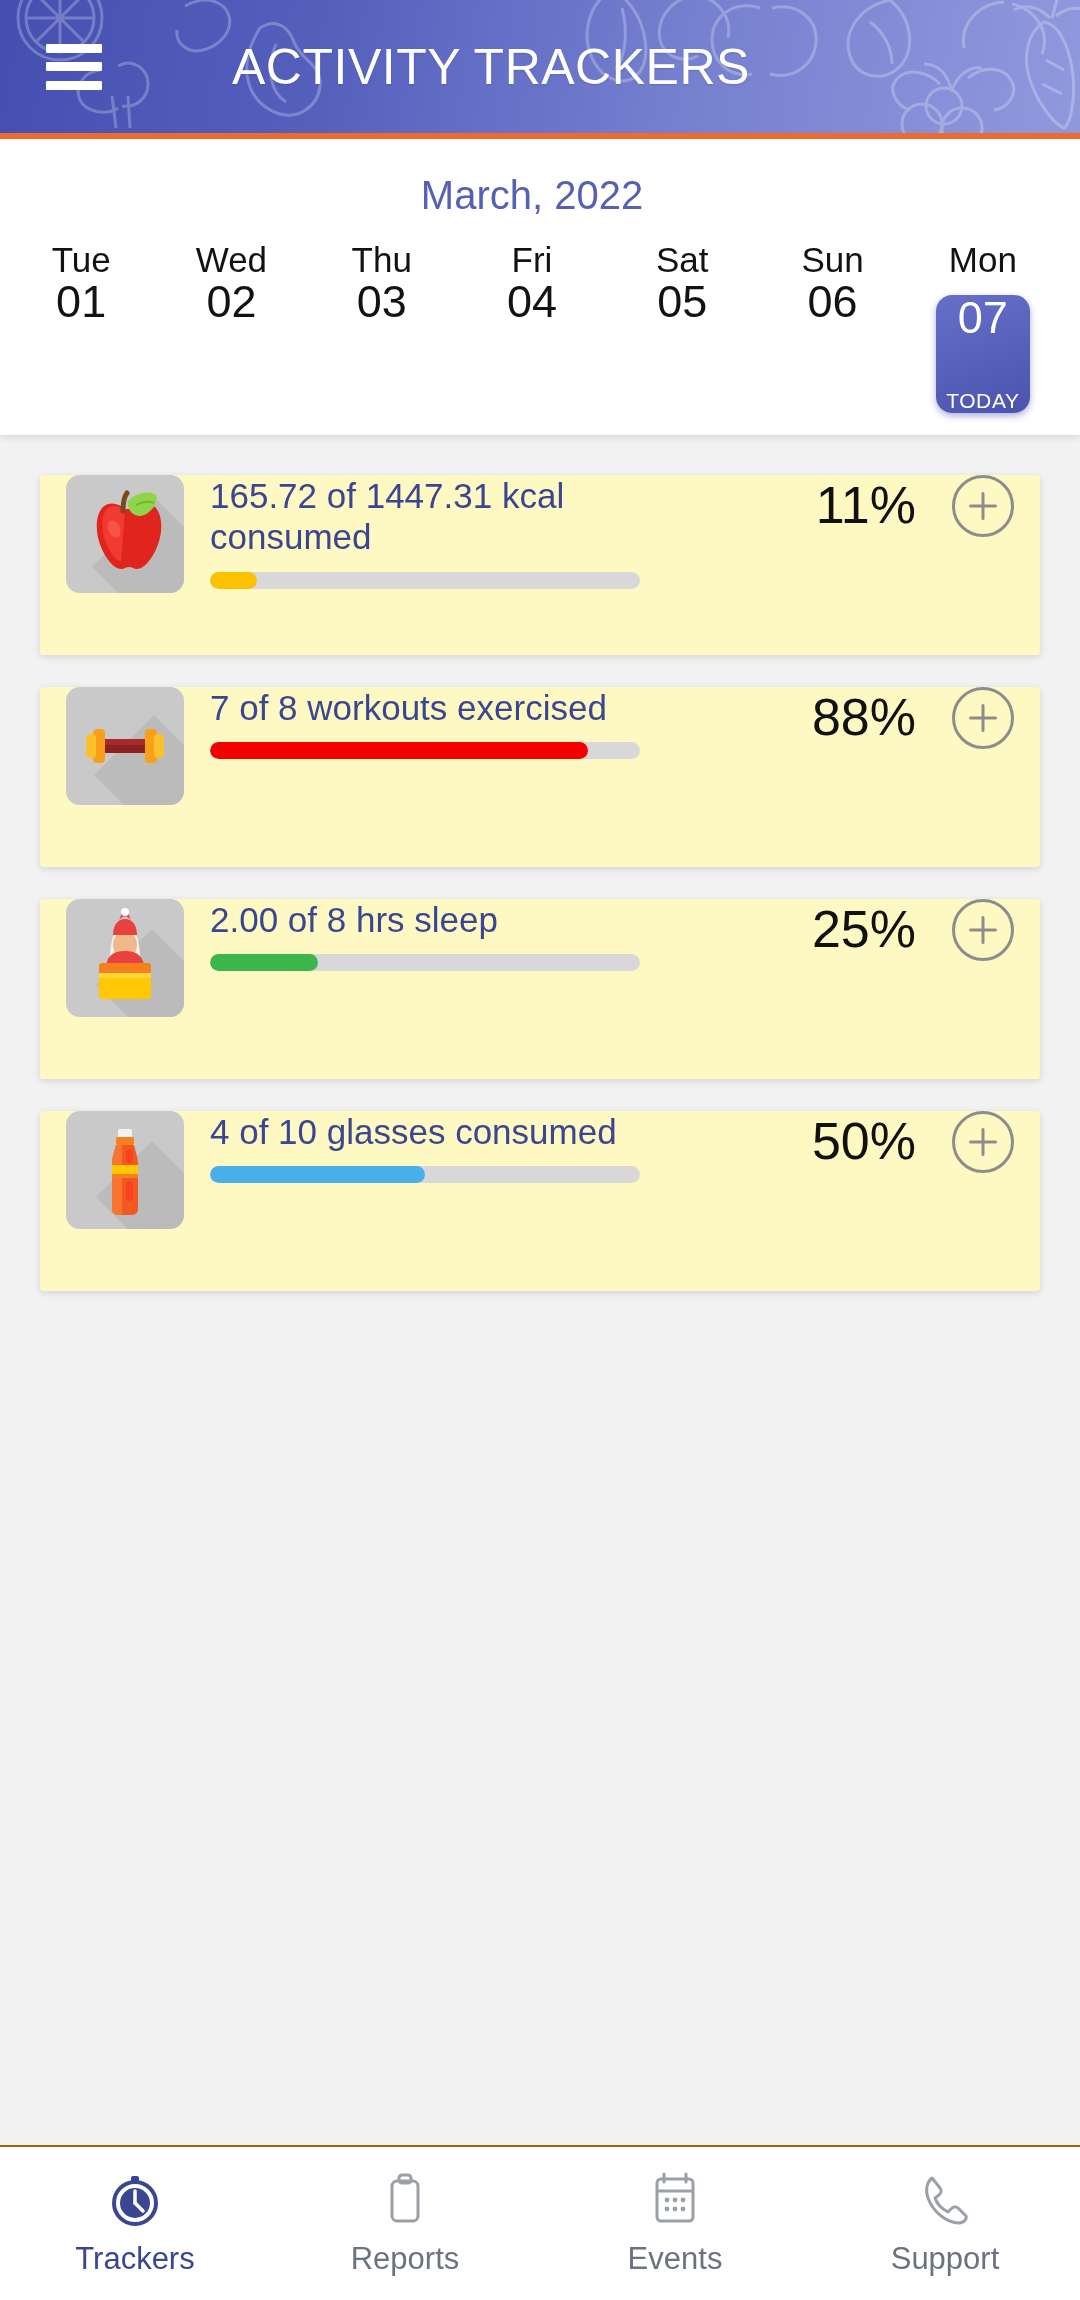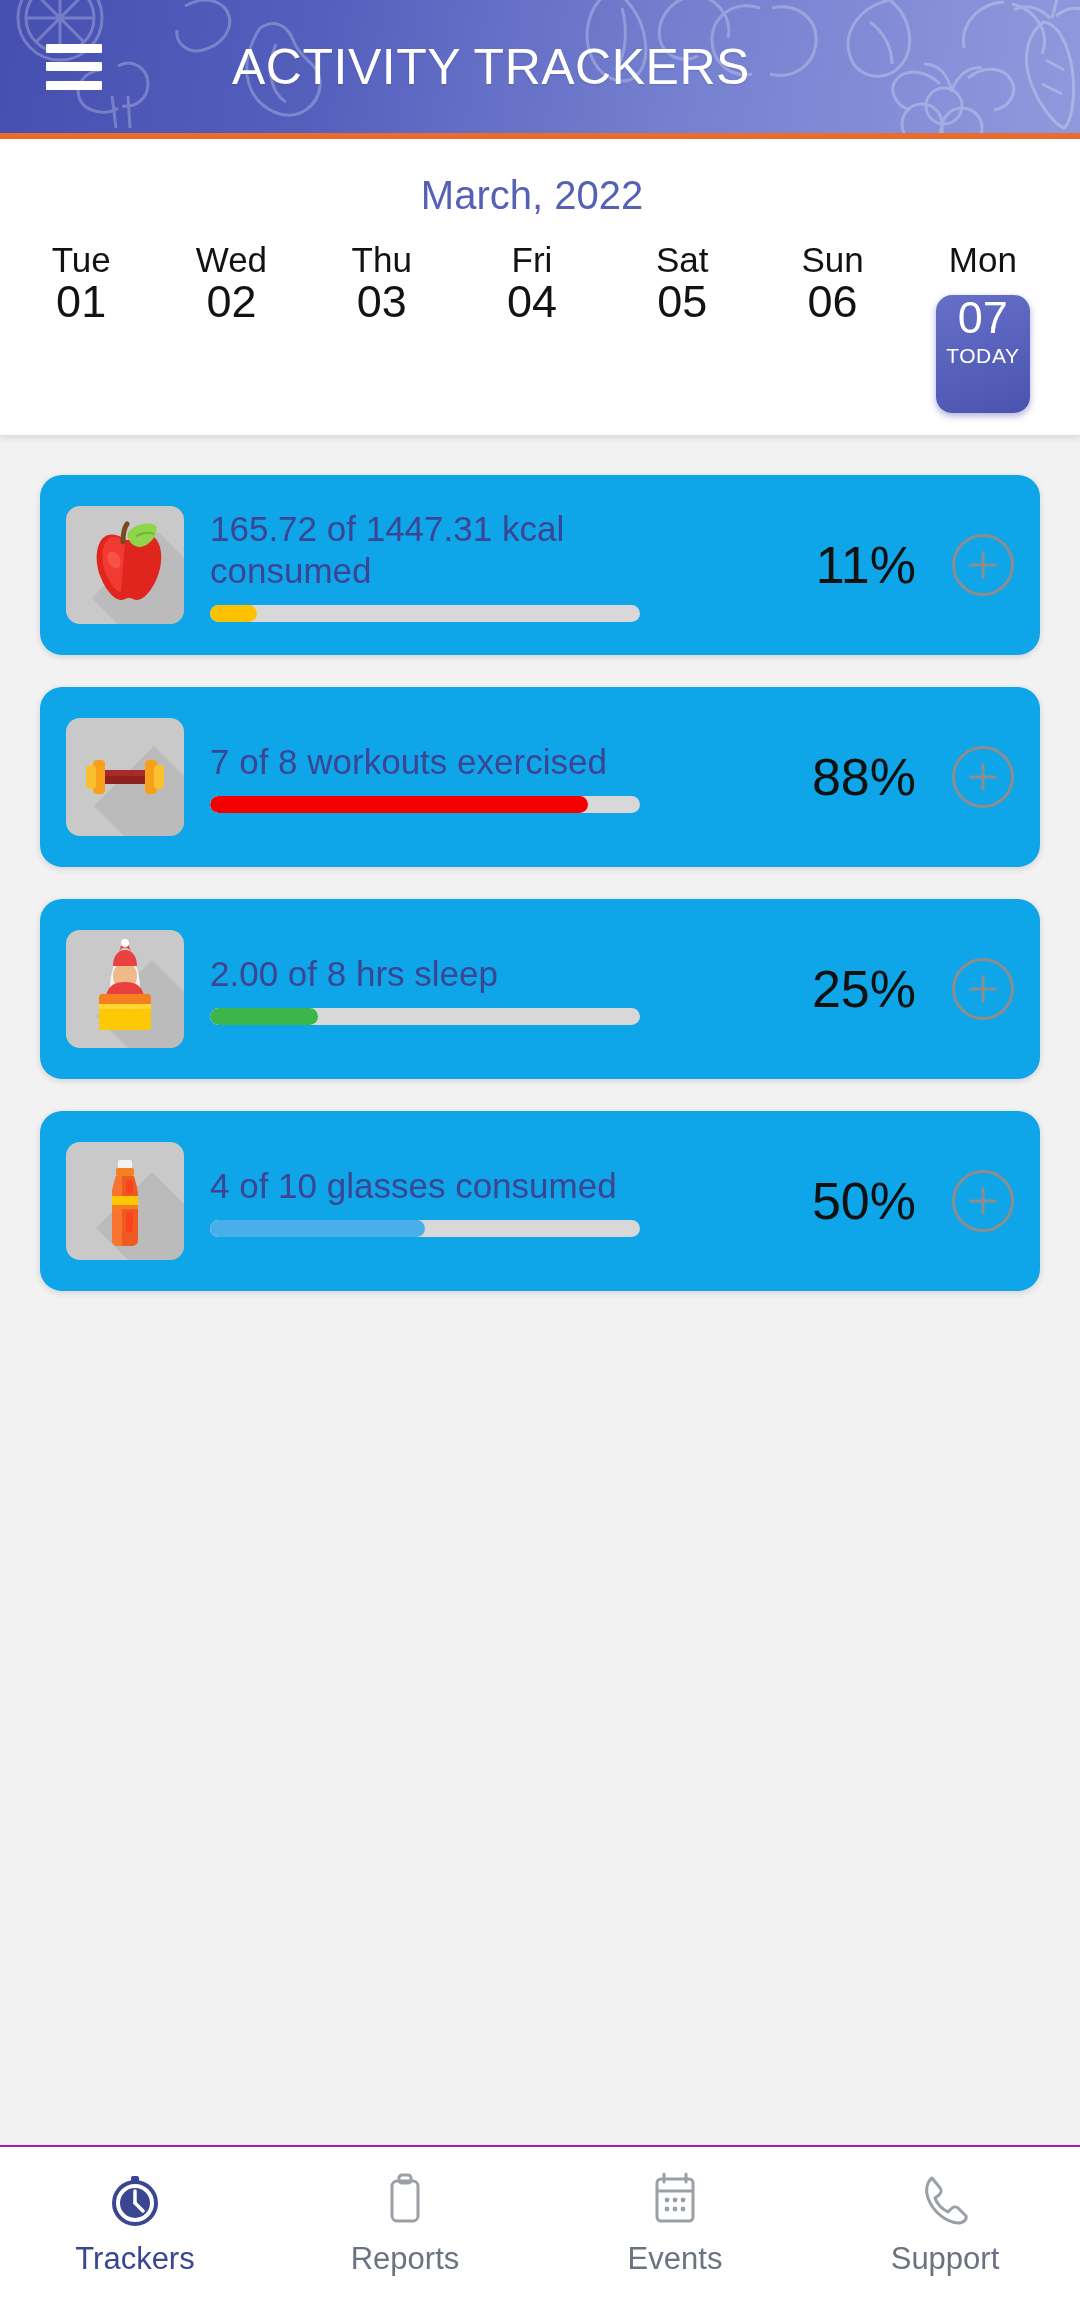--- a/index.html
+++ b/index.html
@@ -35,34 +35,34 @@
   }
   .cal-month { text-align: center; color: #5660b5; font-size: 40px; font-weight: 400; }
   .cal-grid { display: grid; grid-template-columns: repeat(7, 1fr); margin-top: 24px; padding: 0 12px; gap: 12px; }
   .cal-col { display: flex; flex-direction: column; align-items: center; }
   .cal-dow { font-size: 35px; color: #121212; font-weight: 400; line-height: 1; }
   .cal-num-wrap { height: 110px; display: flex; align-items: flex-start; justify-content: center; width: 100%; }
   .cal-num { font-size: 45px; color: #121212; font-weight: 400; line-height: 1.1; }
   .cal-col.today .cal-num-wrap {
     background: linear-gradient(160deg, #6670c8 0%, #4a54b0 100%);
     border-radius: 16px; width: 94px; height: 118px;
-    flex-direction: column; align-items: center; justify-content: flex-start;
+    flex-direction: column; align-items: center; justify-content: space-between;
     box-shadow: 0 3px 7px rgba(70,80,170,.45);
     margin-top: 18px;
   }
   .cal-col.today .cal-num { color: #ffffff; font-size: 45px; line-height: 1; }
   .cal-today-tag { color: #ffffff; font-size: 21px; letter-spacing: .6px; margin-top: 4px; }
 
   
   .cards { padding: 40px 40px 0 40px; }
   .card {
-    background: #0ea5e9; border-radius: 22px;
+    background: #fef9c3; border-radius: 4px;
     box-shadow: 0 2px 7px rgba(0,0,0,.13);
     height: 180px; margin-bottom: 32px;
-    display: flex; align-items: center; padding: 0 26px 0 26px;
+    display: flex; padding: 0 26px 0 26px;
   }
   .card-icon {
     width: 118px; height: 118px; border-radius: 14px; background: #c9c9c9;
     flex: 0 0 auto; position: relative; overflow: hidden;
   }
   .card-mid { flex: 1 1 auto; padding-left: 26px; padding-right: 10px; min-width: 0; }
   .card-label {
     color: #3b4693; font-size: 35px; line-height: 1.18; font-weight: 400;
     max-width: 460px;
   }
@@ -80,21 +80,21 @@
   }
   .card-add::before, .card-add::after {
     content: ""; position: absolute; background: #8d8d8d; border-radius: 2px;
   }
   .card-add::before { left: 50%; top: 14px; bottom: 14px; width: 3px; transform: translateX(-50%); }
   .card-add::after { top: 50%; left: 14px; right: 14px; height: 3px; transform: translateY(-50%); }
 
   
   .bottom-nav {
     position: absolute; left: 0; bottom: 0; width: 100%; height: 155px;
-    background: #ffffff; border-top: 2px solid #a21caf;
+    background: #ffffff; border-top: 2px solid #a16207;
     display: flex; align-items: center;
   }
   .nav-item { flex: 1 1 0; display: flex; flex-direction: column; align-items: center; gap: 14px; }
   .nav-label { font-size: 31px; color: #6b7280; }
   .nav-item.active .nav-label { color: #3b4693; }
   .nav-icon { height: 56px; display: flex; align-items: center; justify-content: center; }
 </style>
 </head>
 <body>
 

